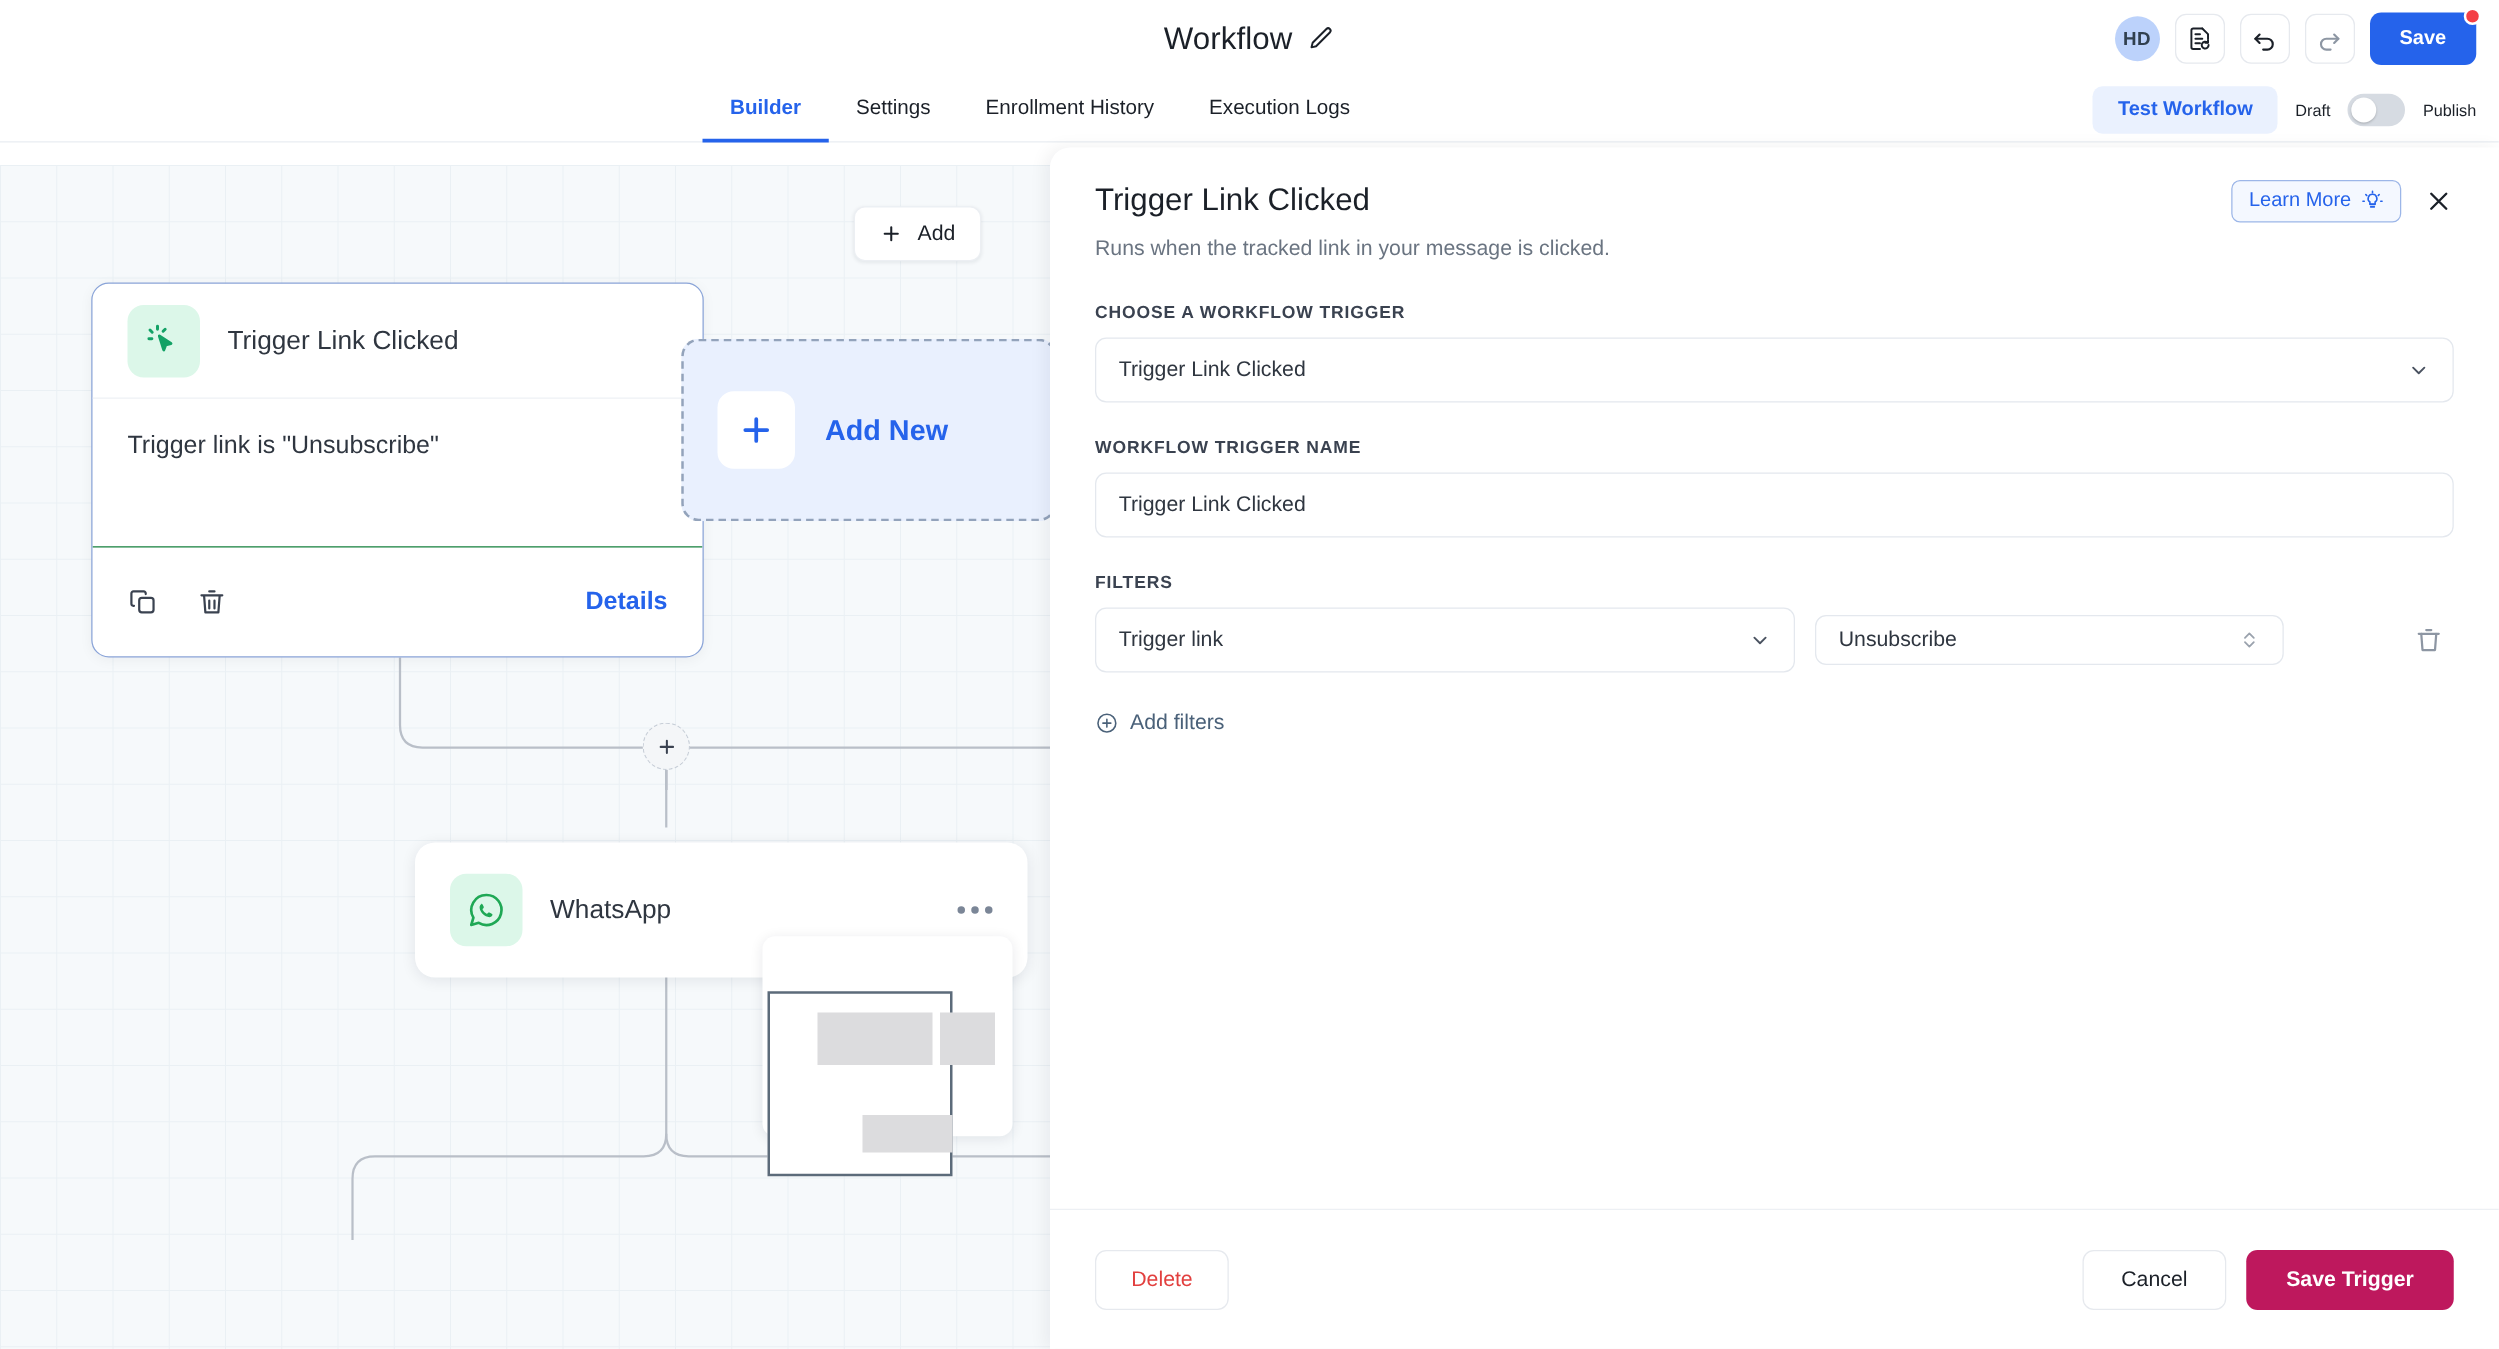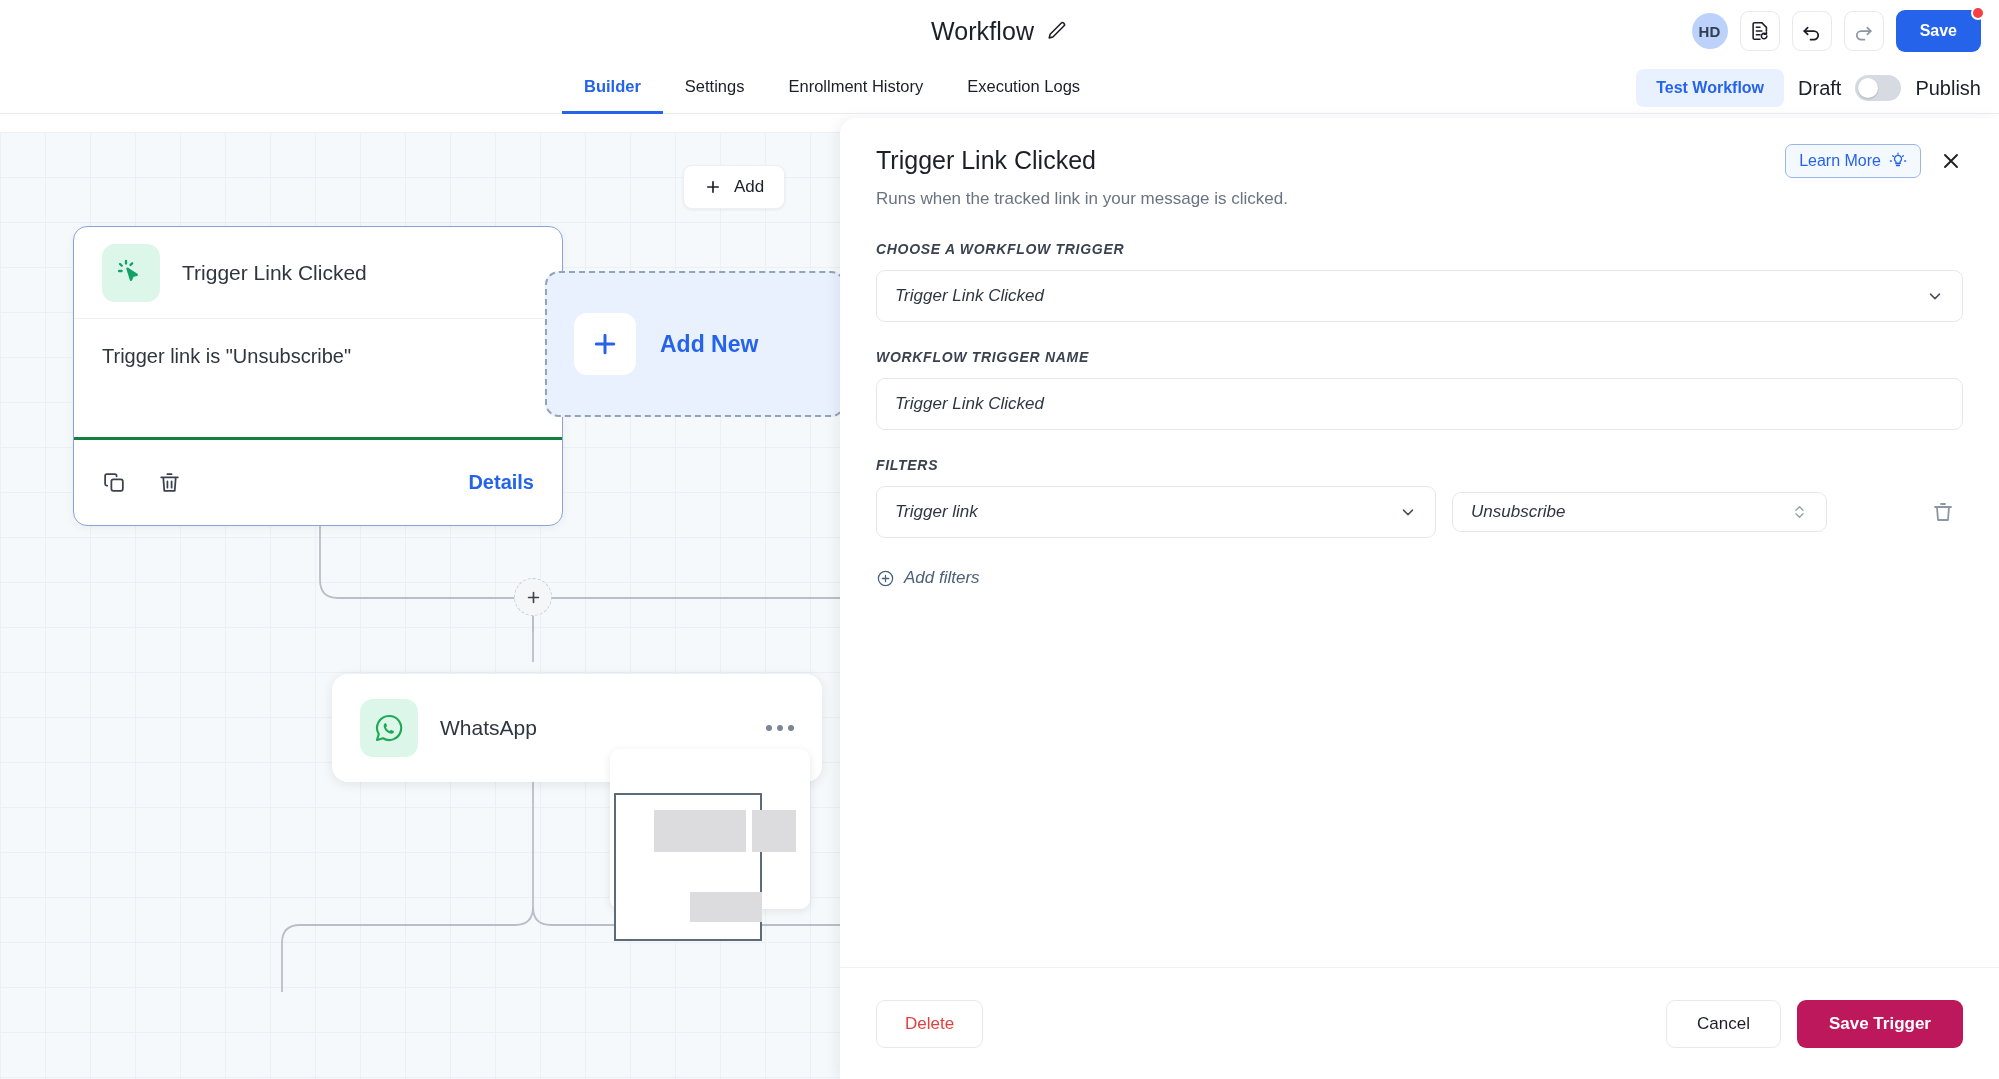--- a/index.html
+++ b/index.html
@@ -76,21 +76,21 @@
   .tabbar-right {
     position: absolute; right: 18px; top: 0; height: 52px;
     display: flex; align-items: center; gap: 14px;
   }
   .test-wf-btn {
     height: 38px; padding: 0 20px; border-radius: 8px;
     background: #eaf1fe; color: #2563eb; border: none;
     font-size: 16px; font-weight: 600; font-family: inherit;
     display: flex; align-items: center; cursor: pointer;
   }
-  .draft-label, .publish-label { font-size: 20px; color: #1b2028; }
+  .draft-label, .publish-label { font-size: 13px; color: #1b2028; }
   .toggle {
     width: 46px; height: 26px; border-radius: 13px;
     background: #d6dbe2; position: relative; cursor: pointer;
     flex: none;
   }
   .toggle .knob {
     position: absolute; top: 3px; left: 3px;
     width: 20px; height: 20px; border-radius: 50%;
     background: #fff; box-shadow: 0 1px 2px rgba(0,0,0,.2);
   }
@@ -130,21 +130,21 @@
   }
   .node-icon-sq {
     width: 58px; height: 58px; border-radius: 13px;
     background: #dcf7e9; display: flex; align-items: center; justify-content: center;
     flex: none;
   }
   .node-title { font-size: 21px; color: #2f3640; }
   .node-body { padding: 26px 28px; height: 118px; }
   .node-body-text { font-size: 20px; color: #2f3640; }
   .node-foot {
-    height: 88px; border-top: 3px solid #15803d;
+    height: 88px; border-top: 1px solid #15803d;
     display: flex; align-items: center; padding: 0 28px;
     gap: 30px;
     text-align: right;
   }
   .node-foot-spacer { flex: 1; }
   .node-details {
     font-size: 20px; color: #2563eb; font-weight: 600; cursor: pointer;
   }
   .foot-icon { cursor: pointer; display: block; }
 
@@ -216,21 +216,21 @@
     color: #2563eb; font-size: 16px; font-family: inherit; cursor: pointer;
   }
   .close-x { cursor: pointer; display: block; }
 
   .panel-body { padding: 32px 36px 0 36px; }
   .field-label {
     font-size: 14px; font-weight: 700; color: #3a4250;
     letter-spacing: .7px; text-transform: uppercase;
     margin-bottom: 13px;
   }
-  .field-group { margin-bottom: 27px; font-style: italic; }
+  .field-group { margin-bottom: 27px; }
   .select-box, .text-box {
     width: 100%; height: 52px; border-radius: 9px;
     border: 1px solid #e4e8ee; background: #fff;
     display: flex; align-items: center; padding: 0 18px;
     font-size: 17px; color: #2f3640; position: relative;
     cursor: pointer;
   }
   .text-box { cursor: text; }
   .select-chev { position: absolute; right: 18px; top: 50%; transform: translateY(-50%); display:block; }
 

